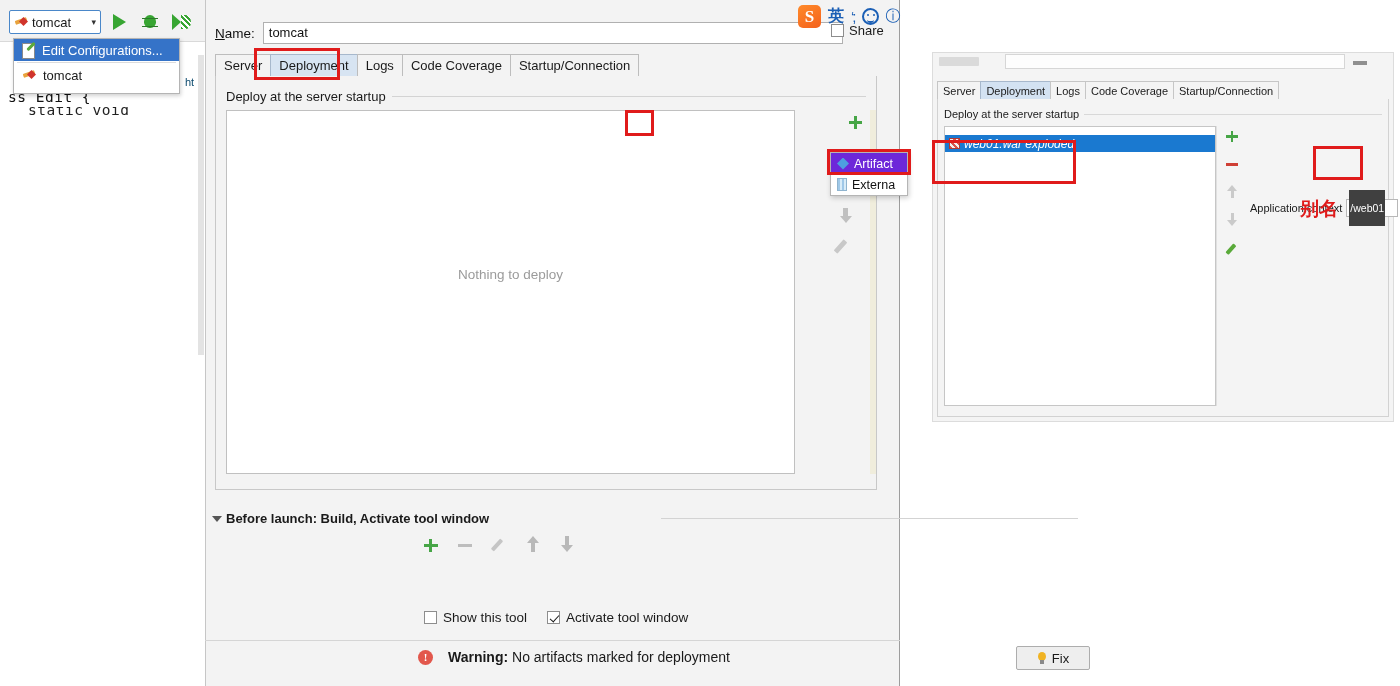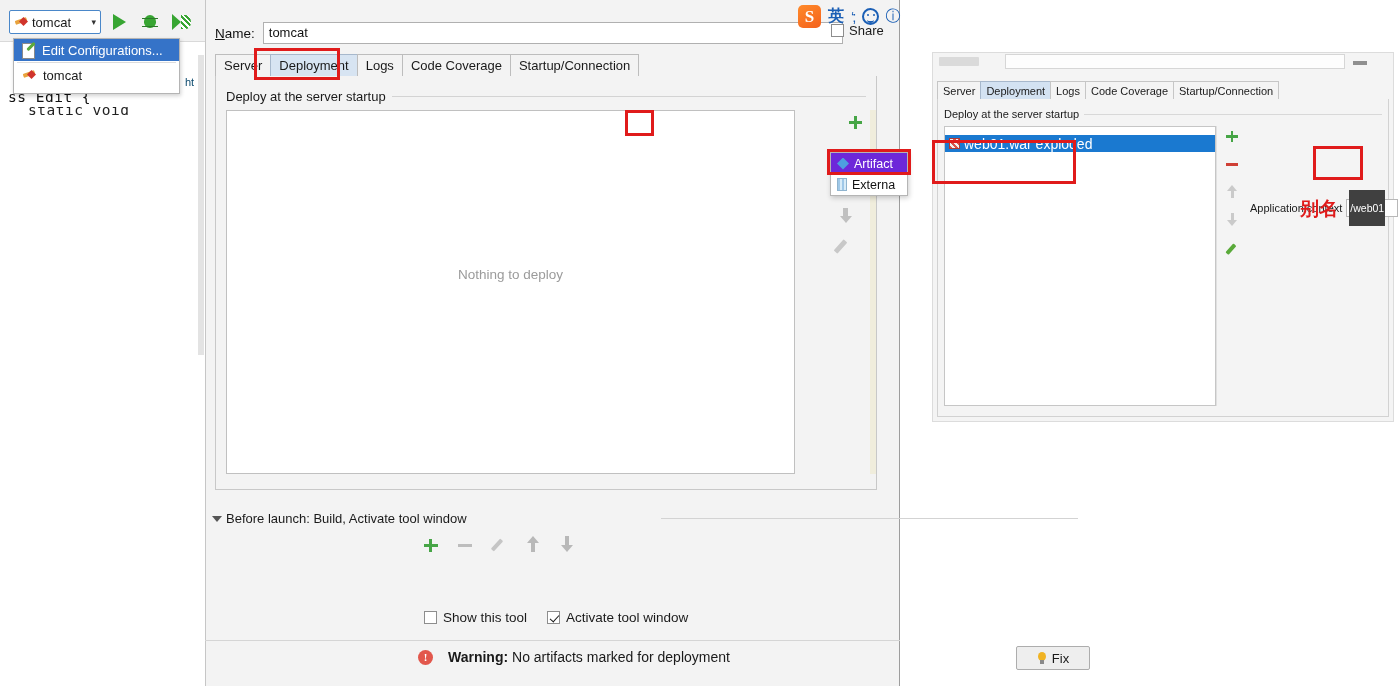--- a/index.html
+++ b/index.html
@@ -213,21 +213,21 @@
     border: 3px solid #e01b1b; z-index: 58;
   }
 
   
   .tab-hl {
     position: absolute; left: 254px; top: 48px; width: 86px; height: 32px;
     border: 3px solid #e01b1b; z-index: 20;
   }
 
   
-  .bl-title { position: absolute; left: 212px; top: 511px; font-size: 13px; color: #1a1a1a; display:flex; align-items:center; gap:4px;}
+  .bl-title { position: absolute; left: 212px; top: 511px; font-size: 13px; color: #1a1a1a; display:flex; align-items:center; gap:4px;font-weight:bold;}
   .tri { width:0;height:0;border-left:5px solid transparent;border-right:5px solid transparent;border-top:6px solid #555;}
   .bl-rule { position: absolute; left: 455px; top: 518px; width: 417px; height: 1px; background: #d3d3d3; }
   .bl-tools { position: absolute; left: 214px; top: 534px; display: flex; gap: 12px; align-items:center; }
   .bt { width: 22px; height: 22px; position: relative; }
   .bt.plus::before { content:""; position:absolute; left:4px; top:10px; width:14px; height:3px; background:#46a546; }
   .bt.plus::after  { content:""; position:absolute; left:9px; top:5px; width:3px; height:13px; background:#46a546; }
   .bt.minus::before { content:""; position:absolute; left:4px; top:10px; width:14px; height:2.5px; background:#bdbdbd; }
   .bt.pencil::before { content:""; position:absolute; left:7px; top:4px; width:4px; height:14px; background:#c5c5c5; transform:rotate(42deg); border-radius:1px; }
   .bt.up::before { content:""; position:absolute; left:9px; top:8px; width:4px; height:10px; background:#b8b8b8; }
   .bt.up::after { content:""; position:absolute; left:5px; top:2px; border-left:6px solid transparent;border-right:6px solid transparent;border-bottom:7px solid #b8b8b8;}
@@ -288,21 +288,21 @@
     background: #f4f4f4; border: 1px solid #d2d2d2; border-top:none;
   }
   .rp-title { position:absolute; left:6px; top:9px; font-size:11px; color:#1a1a1a; background:#f4f4f4; padding-right:5px; z-index:2;}
   .rp-rule { position:absolute; left:6px; top:15px; right:6px; height:1px; background:#d8d8d8; }
   .rp-list {
     position: absolute; left: 6px; top: 27px; width: 272px; height: 280px;
     background: #ffffff; border: 1px solid #c6c6c6;
   }
   .rp-item {
     height: 17px; background: #1a79d0; color: #ffffff; display: flex; align-items: center; gap: 4px;
-    padding-left: 4px; font-size: 14px; margin-top: 8px; white-space:nowrap;
+    padding-left: 4px; font-size: 12px; margin-top: 8px; white-space:nowrap;font-style:italic;
   }
   .war-ico { width: 11px; height: 11px; flex:none;
     background: repeating-linear-gradient(45deg,#d9544d 0 2px,#f0f0f0 2px 4px);
     border: 1px solid #b03a34;
   }
   .rp-item-hl {
     position: absolute; left: 932px; top: 140px; width: 144px; height: 44px;
     border: 3px solid #e01b1b; z-index: 22;
   }
   .rp-side { position: absolute; left: 284px; top: 27px; width: 22px; }

